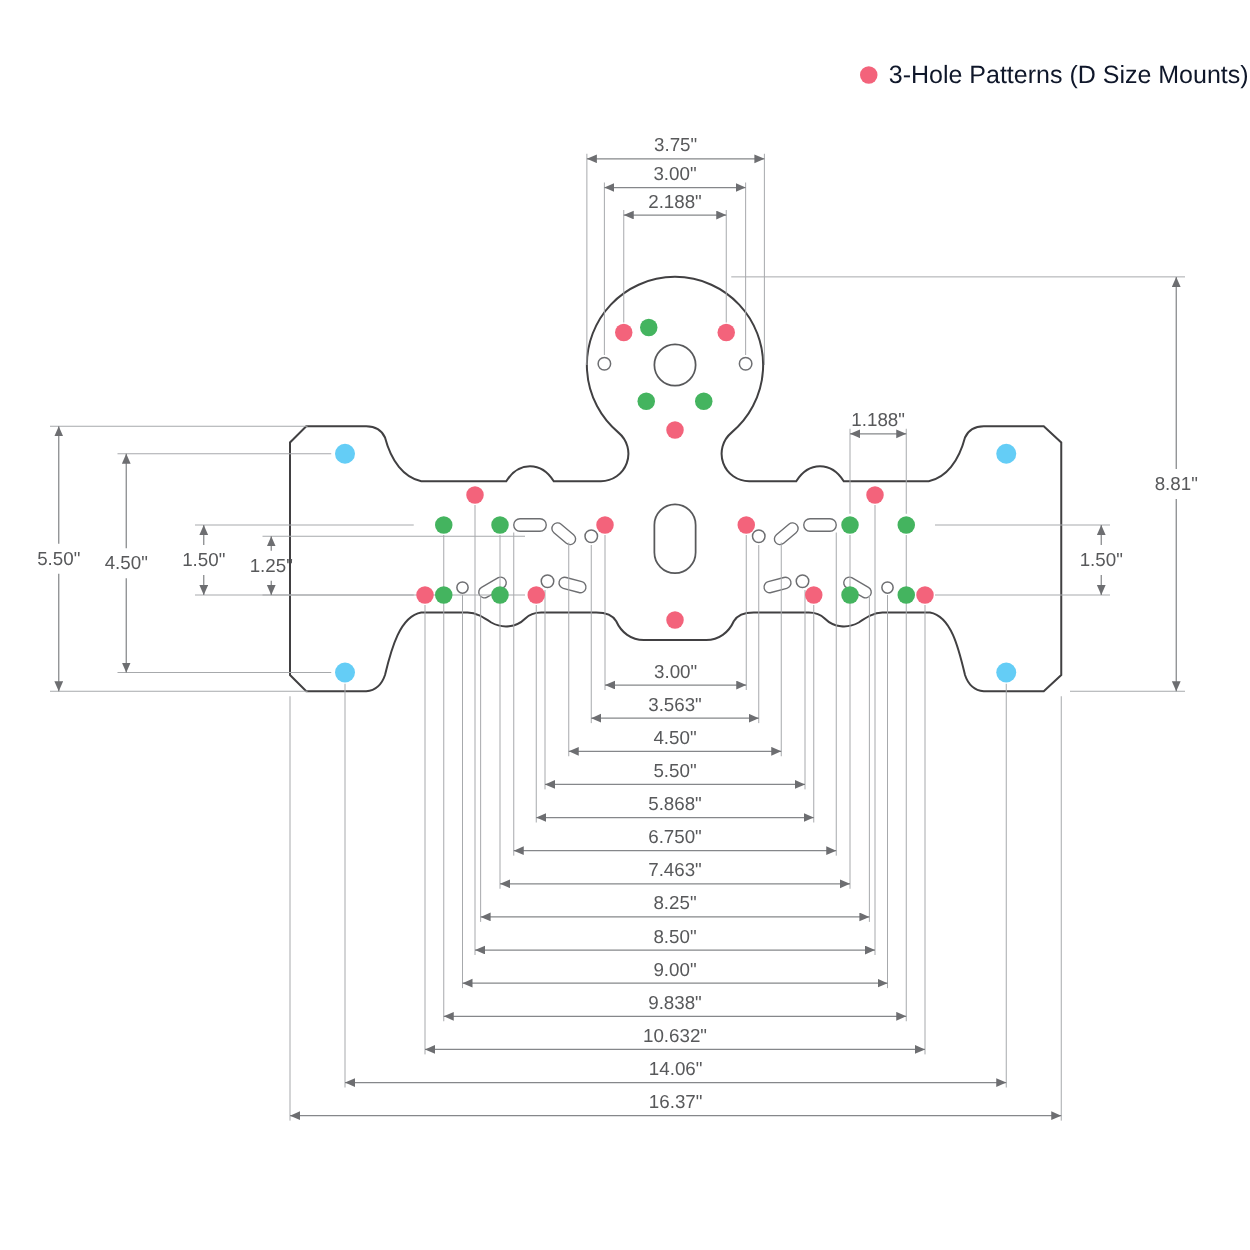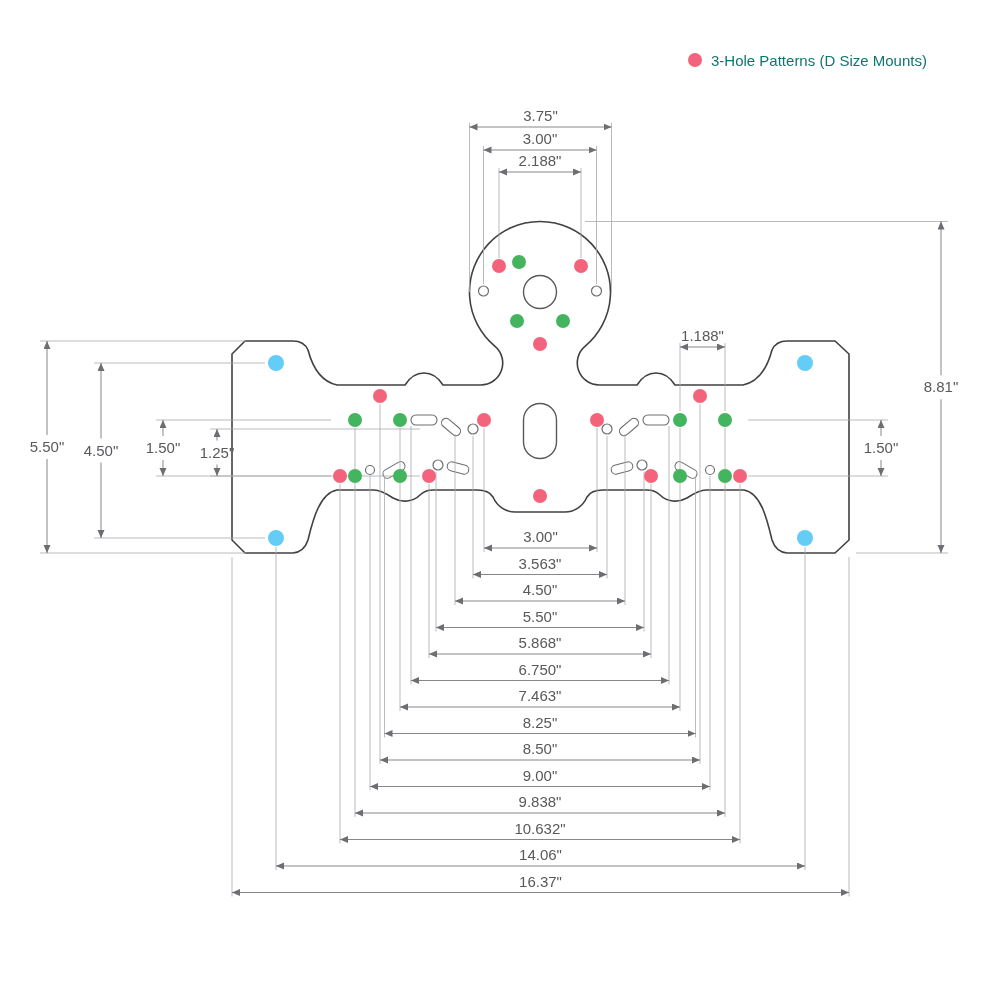--- a/index.html
+++ b/index.html
@@ -8,21 +8,21 @@
   svg{position:absolute;left:0;top:0;}
   .plate{fill:#ffffff;stroke:#414042;stroke-width:1.6;}
   .big-hole{fill:#ffffff;stroke:#58595b;stroke-width:1.4;}
   .slot{fill:#ffffff;stroke:#6d6e71;stroke-width:1.1;}
   .dim-line{stroke:#85878a;stroke-width:1;fill:none;}
   .ext-line{stroke:#a7a9ac;stroke-width:0.8;fill:none;}
   .dim-text{font:15px "Liberation Sans",sans-serif;fill:#58595b;}
   .legend{position:absolute;left:688px;top:46px;}
   .legend-row{display:flex;align-items:center;height:28px;}
   .legend-dot{width:14px;height:14px;border-radius:50%;margin-right:9px;flex:0 0 14px;}
-  .legend-label{font-size:15px;color:#0f766e;white-space:nowrap;}
+  .legend-label{font-size:20px;color:#0f172a;white-space:nowrap;}
 </style>
 </head>
 <body>
 
 <div class="stage">
 
   <svg id="diagram" width="1000" height="1000" viewBox="0 0 1000 1000">
     <defs>
       <marker id="arrE" markerWidth="9" markerHeight="8" refX="8" refY="3.5" orient="auto" markerUnits="userSpaceOnUse">
         <path d="M0,0 L8,3.5 L0,7 Z" fill="#6d6e71"></path>

